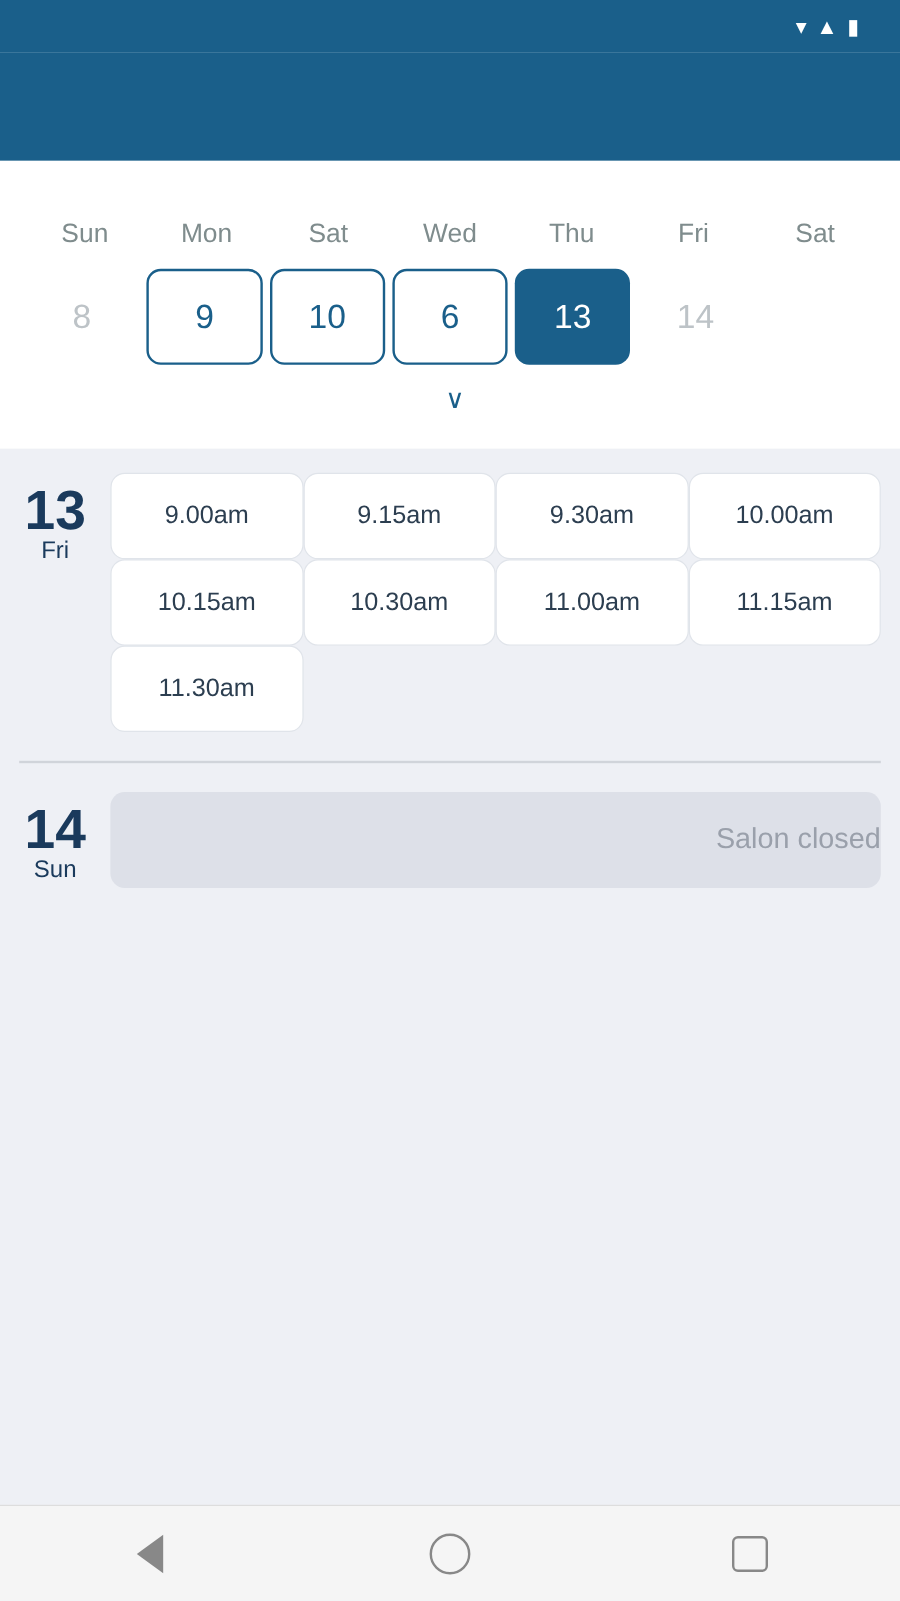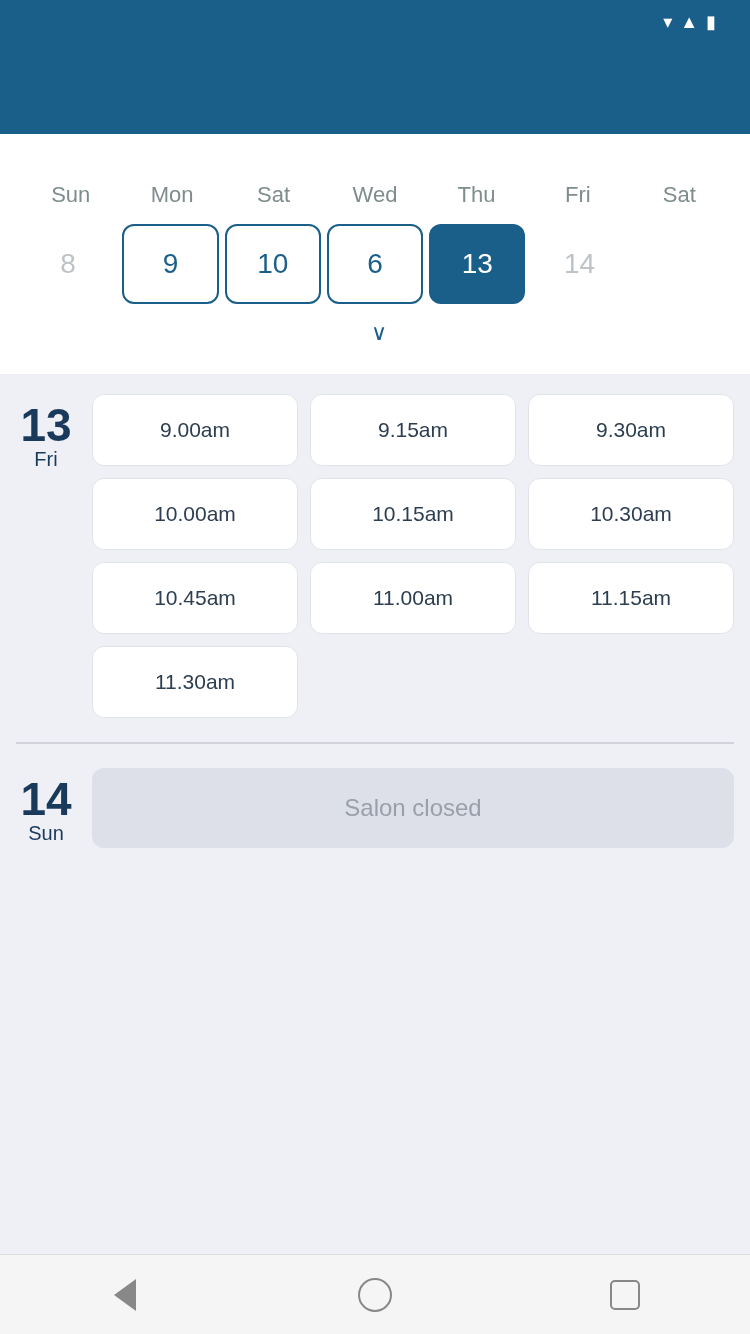--- a/index.html
+++ b/index.html
@@ -159,22 +159,21 @@
       line-height: 1;
     }
     .day-name {
       font-size: 20px;
       color: #1a3a5c;
       font-weight: 400;
     }
     .slots-grid {
       flex: 1;
       display: grid;
-      grid-template-columns: repeat(3, 1fr);
-      gap: 12px;
+      grid-template-columns: repeat(4, 1fr);
     }
     .time-slot {
       background: white;
       border-radius: 12px;
       height: 72px;
       display: flex;
       align-items: center;
       justify-content: center;
       font-size: 21px;
       color: #2c3e50;
@@ -195,21 +194,21 @@
       justify-content: flex-start;
       padding-top: 8px;
     }
     .closed-slots {
       flex: 1;
       background: #dde0e8;
       border-radius: 12px;
       height: 80px;
       display: flex;
       align-items: center;
-      justify-content: center;
+      justify-content: flex-end;
     }
     .closed-text {
       font-size: 24px;
       color: #9aa0ab;
     }
 
     .divider {
       height: 2px;
       background: #d0d4da;
       margin: 8px 0 24px;
@@ -309,21 +308,20 @@
         <span class="day-number">13</span>
         <span class="day-name">Fri</span>
       </div>
       <div class="slots-grid">
         <div class="time-slot">9.00am</div>
         <div class="time-slot">9.15am</div>
         <div class="time-slot">9.30am</div>
         <div class="time-slot">10.00am</div>
         <div class="time-slot">10.15am</div>
         <div class="time-slot">10.30am</div>
-        <div class="time-slot">10.45am</div>
         <div class="time-slot">11.00am</div>
         <div class="time-slot">11.15am</div>
         <div class="time-slot">11.30am</div>
       </div>
     </div>
     <div class="divider"></div>
     <div class="salon-closed-block">
       <div class="closed-day-label">
         <span class="day-number">14</span>
         <span class="day-name">Sun</span>

